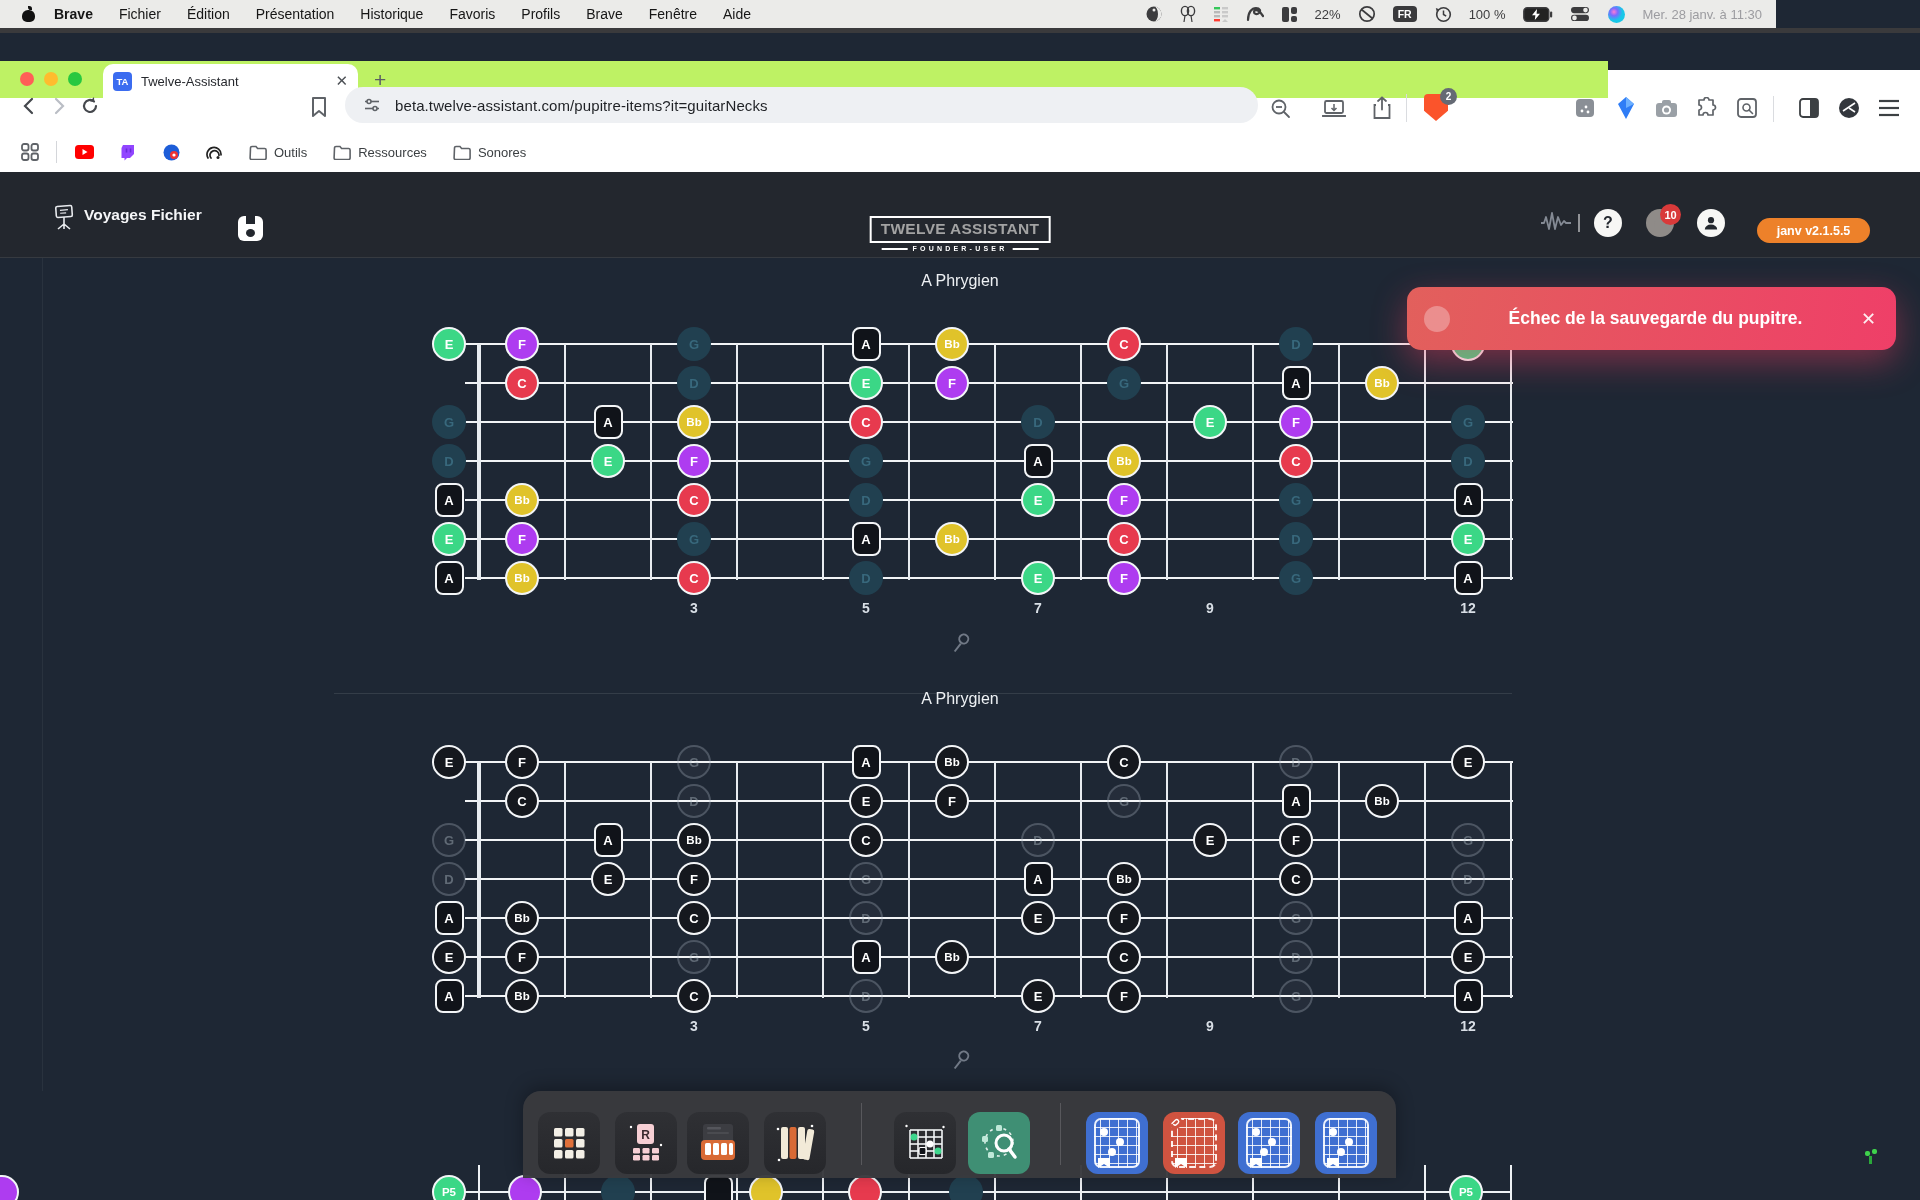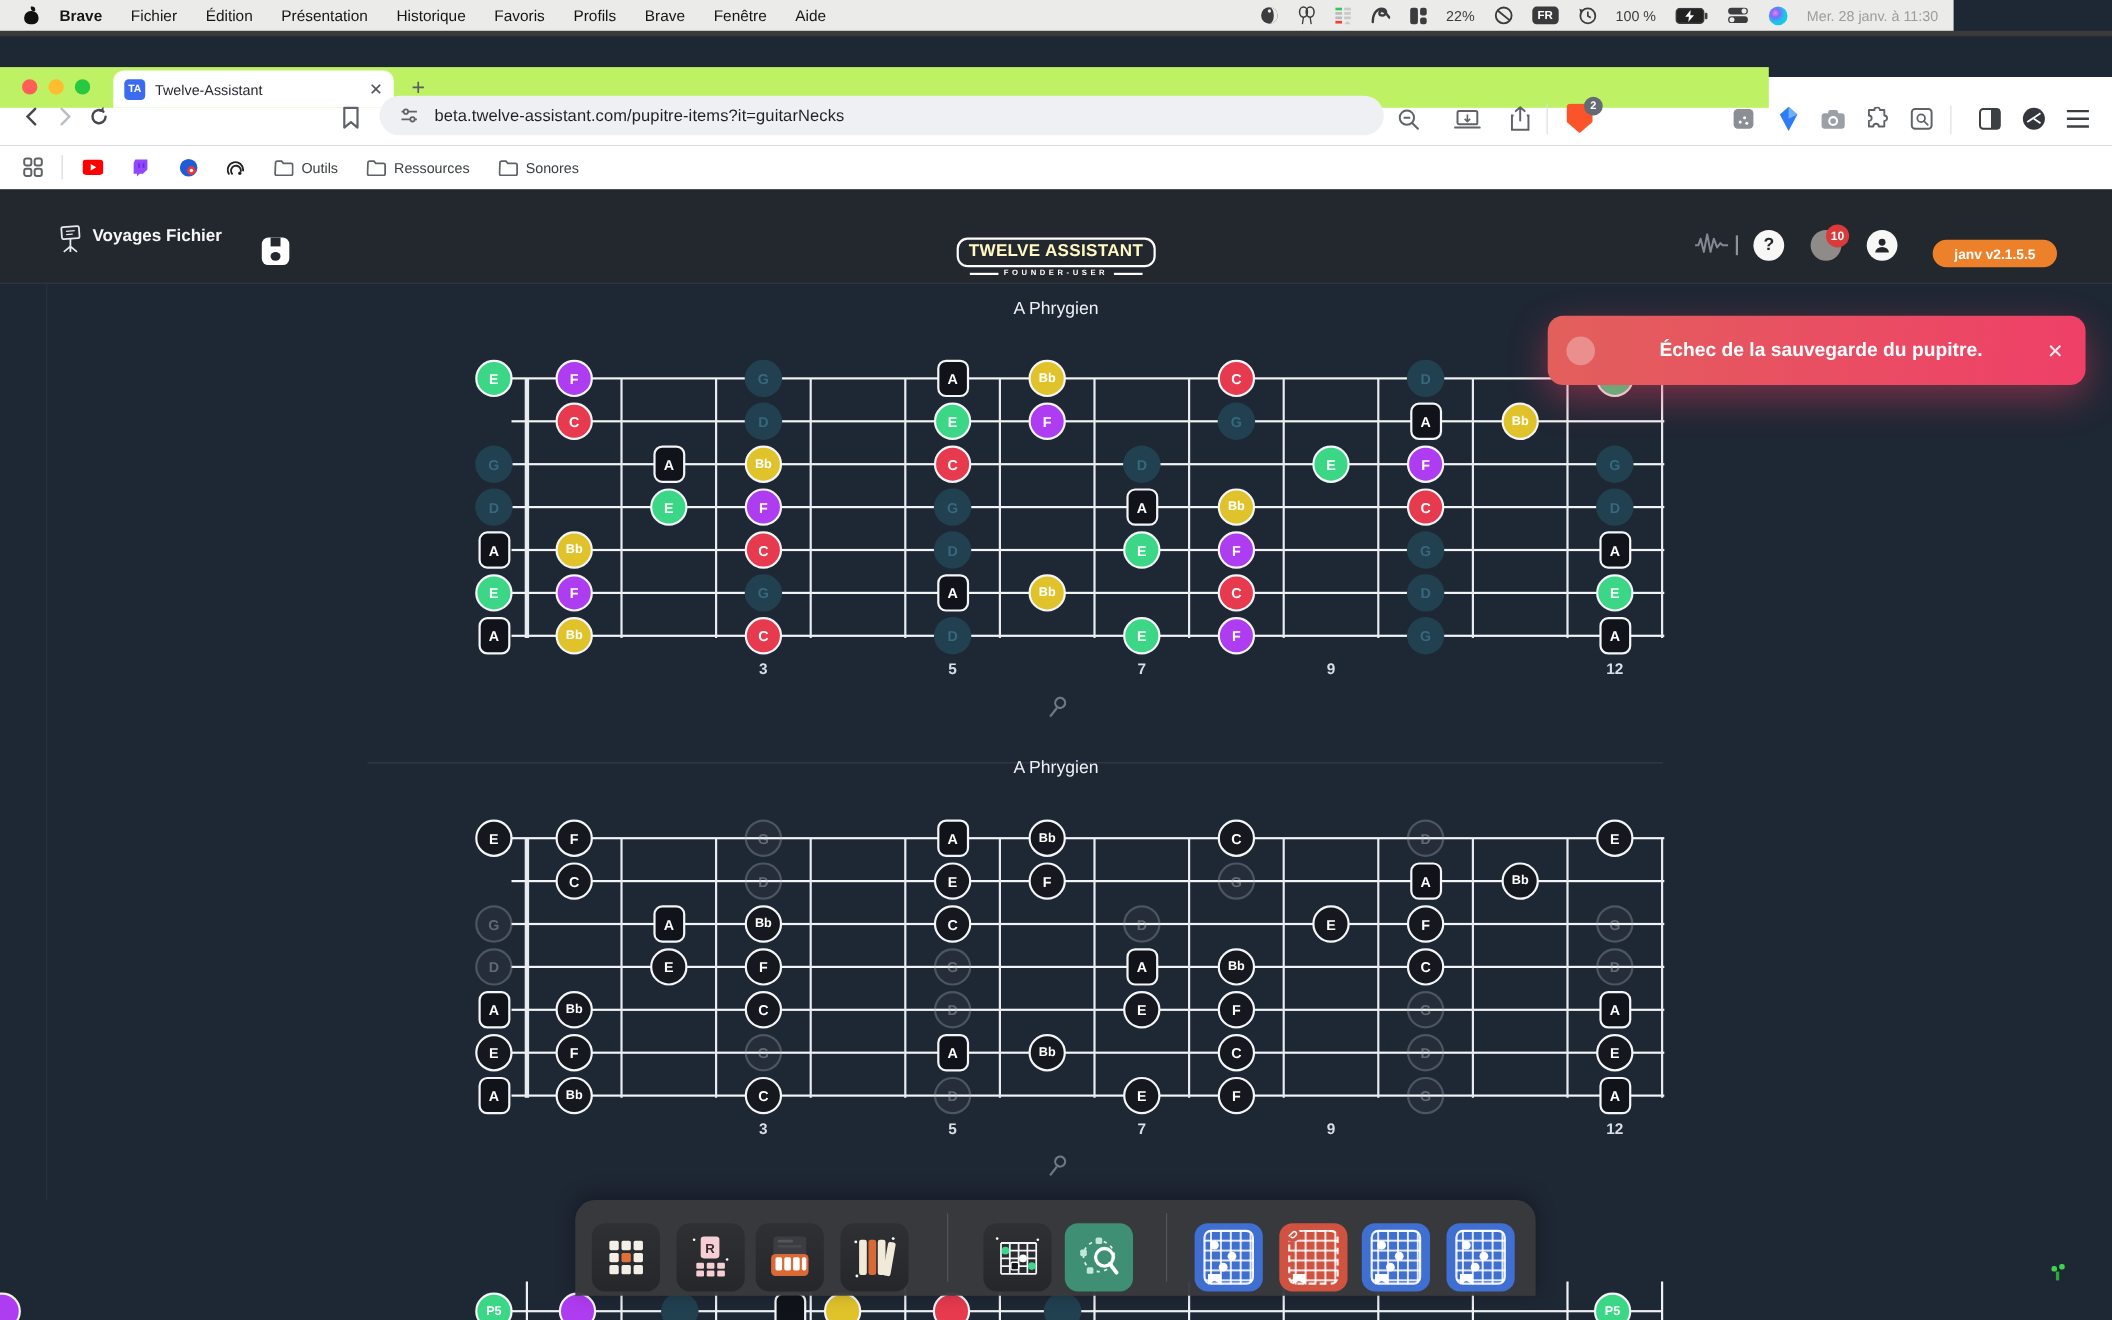--- a/index.html
+++ b/index.html
@@ -45,21 +45,21 @@
   .bm-item { display:flex; align-items:center; gap:7px; font-size:13px; color:#3c4043; margin-right:26px; }
 
   
   #app { position:absolute; left:0; top:172px; width:1920px; height:1028px; background:#1e2734; }
   #appHeader { position:absolute; left:0; top:0; width:1920px; height:86px; background:#23272e; border-bottom:1px solid rgba(255,255,255,0.09); }
   #appTitle { position:absolute; left:84px; top:34px; font-size:15.5px; font-weight:700; color:#f5f6f8; }
   .save-btn { position:absolute; left:238px; top:44px; width:25px; height:25px; background:#fff; border-radius:6px; }
   .save-btn::before { content:""; position:absolute; left:8px; top:0; width:9px; height:8px; background:#23272e; }
   .save-btn::after { content:""; position:absolute; left:8px; top:13px; width:9px; height:8px; background:#23272e; border-radius:50%; }
   #logo { position:absolute; left:960px; top:44px; transform:translateX(-50%); text-align:center; }
-  .logo-box { display:inline-block; border:2.5px solid #fff; border-radius:10px; padding:2px 9px 3px; color:#fef9c3; font-weight:800; font-size:15.5px; letter-spacing:0.3px; white-space:nowrap; }
+  .logo-box { display:inline-block; border:2.5px solid #fff; border-radius:0; padding:2px 9px 3px; color:#a3a3a3; font-weight:800; font-size:15.5px; letter-spacing:0.3px; white-space:nowrap; }
   .logo-sub { margin-top:2px; display:flex; align-items:center; justify-content:center; gap:5px; color:#fff; }
   .logo-sub .ln { width:26px; height:2px; background:#fff; }
   .logo-sub .tx { font-size:7px; font-weight:700; letter-spacing:3.2px; }
   .hdr-circle { position:absolute; width:28px; height:28px; border-radius:50%; display:flex; align-items:center; justify-content:center; }
   .badge { position:absolute; left:1660px; top:32px; min-width:21px; height:21px; border-radius:11px; background:#d93a3a; color:#fff; font-size:11px; font-weight:700; display:flex; align-items:center; justify-content:center; padding:0 4px; z-index:5; }
   #betaPill { position:absolute; left:1757px; top:46px; width:113px; height:25px; background:#ed812a; border-radius:13px; color:#fff; font-size:12.5px; font-weight:700; display:flex; align-items:center; justify-content:center; }
 
   .fb-title { position:absolute; width:1920px; text-align:center; font-size:16px; font-weight:500; color:#eef1f4; }
   .divider { position:absolute; background:rgba(255,255,255,0.1); }
 

